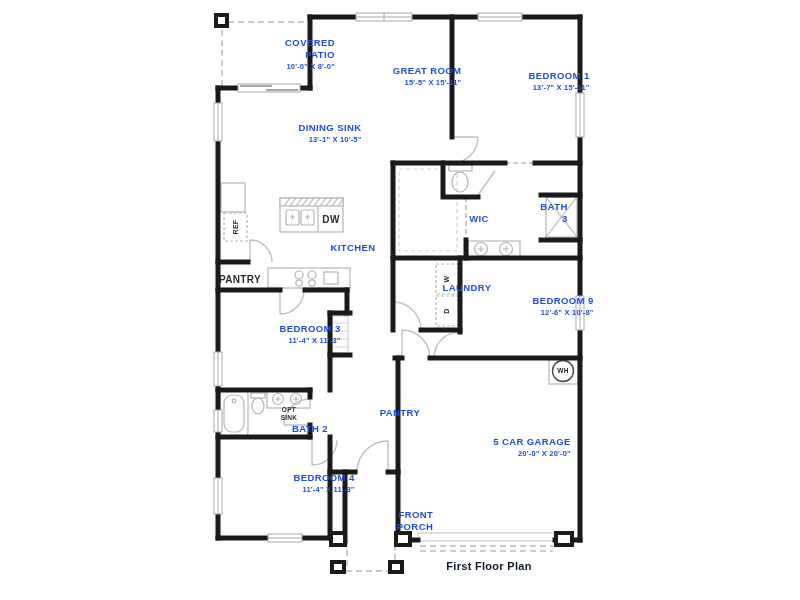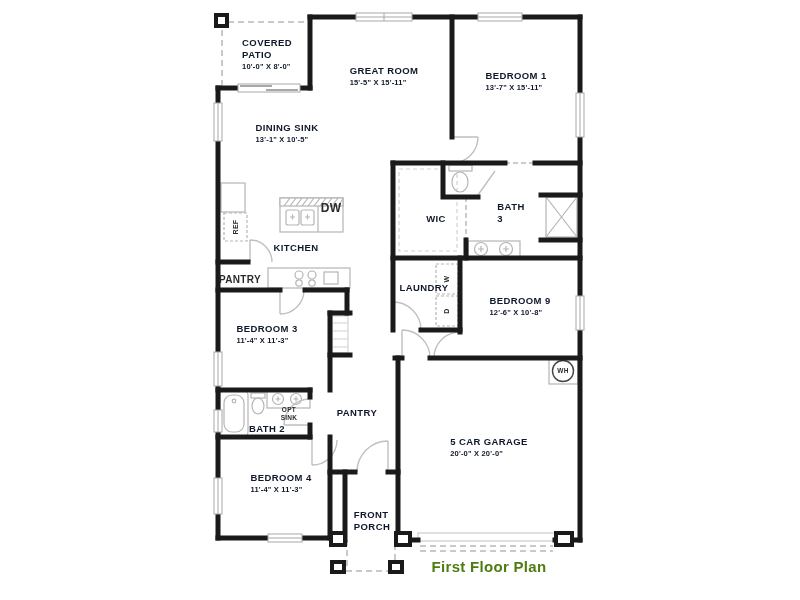--- a/index.html
+++ b/index.html
@@ -1,28 +1,28 @@
 <!DOCTYPE html>
 <html><head>
 <meta charset="utf-8">
 <style>
   html,body{margin:0;padding:0;background:#fff;}
   .canvas{position:relative;width:800px;height:600px;background:#fff;overflow:hidden;
           font-family:"Liberation Sans",sans-serif;}
   svg{position:absolute;left:0;top:0;}
-  .lbl{position:absolute;transform:translate(-50%,-50%);text-align:left;
-       color:#0f172a;white-space:pre-line;line-height:1.25;pointer-events:none;}
+  .lbl{position:absolute;transform:translate(-50%,-50%);text-align:right;
+       color:#1d4ed8;white-space:pre-line;line-height:1.25;pointer-events:none;margin-left:43px;}
   .rname{display:block;font-size:9.5px;font-weight:700;letter-spacing:.4px;white-space:pre-line;}
   .rdims{display:block;font-size:7.5px;font-weight:600;letter-spacing:.2px;margin-top:1px;}
   .fx{position:absolute;transform:translate(-50%,-50%);text-align:center;color:#2b2b2b;
       font-size:7px;font-weight:700;letter-spacing:.3px;white-space:pre-line;line-height:1.2;
       pointer-events:none;}
   .fx.rot{transform:translate(-50%,-50%) rotate(-90deg);}
-  .title{position:absolute;transform:translate(-50%,-50%);color:#4d7c0f;
-         font-size:15px;font-weight:700;letter-spacing:.3px;}
+  .title{position:absolute;transform:translate(-50%,-50%);color:#0f172a;
+         font-size:11px;font-weight:700;letter-spacing:.3px;}
 </style>
 </head>
 <body>
 
 <div class="canvas">
 
 <svg width="800" height="600" viewBox="0 0 800 600">
 
   <g stroke="#c9c9c9" stroke-width="2" fill="none" stroke-dasharray="6 4">
     <path d="M222,86 L222,22 L310,22"></path>
@@ -204,33 +204,33 @@
 </svg>
 
 <div class="lbl" style="left:267px;top:54px"><span class="rname">COVERED
 PATIO</span><span class="rdims">10'-0" X 8'-0"</span></div>
 <div class="lbl" style="left:384px;top:76px"><span class="rname">GREAT ROOM</span><span class="rdims">15'-5" X 15'-11"</span></div>
 <div class="lbl" style="left:516px;top:81px"><span class="rname">BEDROOM 1</span><span class="rdims">13'-7" X 15'-11"</span></div>
 <div class="lbl" style="left:287px;top:133px"><span class="rname">DINING SINK</span><span class="rdims">13'-1" X 10'-5"</span></div>
 <div class="lbl" style="left:436px;top:219px"><span class="rname">WIC</span></div>
 <div class="lbl" style="left:511px;top:213px"><span class="rname">BATH
 3</span></div>
-<div class="lbl" style="left:296px;top:248px"><span class="rname">KITCHEN</span></div>
+<div class="lbl" style="left:310px;top:248px"><span class="rname">KITCHEN</span></div>
 <div class="lbl" style="left:424px;top:288px"><span class="rname">LAUNDRY</span></div>
 <div class="lbl" style="left:520px;top:306px"><span class="rname">BEDROOM 9</span><span class="rdims">12'-6" X 10'-8"</span></div>
 <div class="lbl" style="left:267px;top:334px"><span class="rname">BEDROOM 3</span><span class="rdims">11'-4" X 11'-3"</span></div>
 <div class="lbl" style="left:267px;top:429px"><span class="rname">BATH 2</span></div>
 <div class="lbl" style="left:357px;top:413px"><span class="rname">PANTRY</span></div>
 <div class="lbl" style="left:281px;top:483px"><span class="rname">BEDROOM 4</span><span class="rdims">11'-4" X 11'-3"</span></div>
 <div class="lbl" style="left:372px;top:521px"><span class="rname">FRONT
 PORCH</span></div>
 <div class="lbl" style="left:489px;top:447px"><span class="rname">5 CAR GARAGE</span><span class="rdims">20'-0" X 20'-0"</span></div>
 
 <div class="fx rot" style="left:236px;top:227px">REF</div>
-<div class="fx" style="left:331px;top:208px;font-size:12px">DW</div>
+<div class="fx" style="left:331px;top:220px;font-size:10px">DW</div>
 <div class="fx" style="left:240px;top:280px;font-size:10px">PANTRY</div>
 <div class="fx rot" style="left:447px;top:279px">W</div>
 <div class="fx rot" style="left:447px;top:311px">D</div>
 <div class="fx" style="left:289px;top:414px;font-size:6.5px">OPT
 SINK</div>
 <div class="fx" style="left:563px;top:371px;font-size:6.5px">WH</div>
 
 <div class="title" style="left:489px;top:566px">First Floor Plan</div>
 
 </div>

